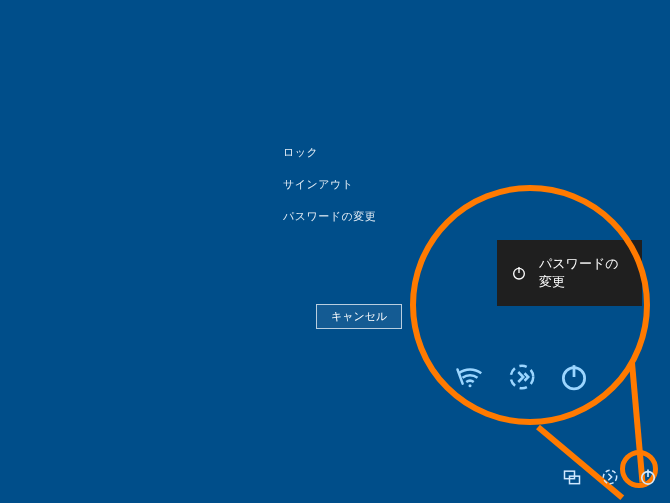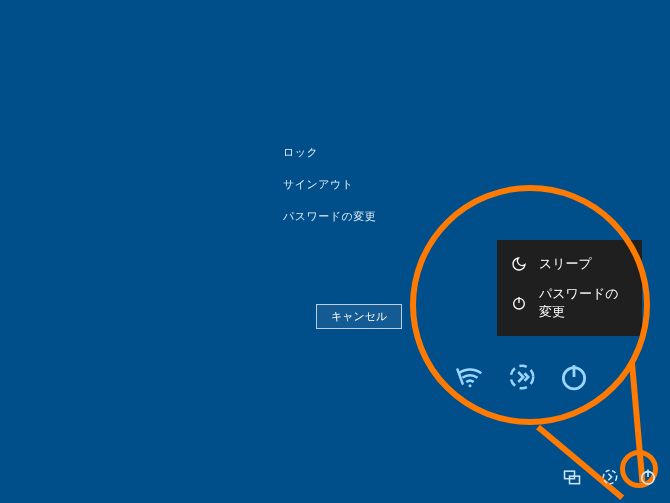--- a/index.html
+++ b/index.html
@@ -143,28 +143,20 @@
   <div class="item">サインアウト</div>
   <div class="item">パスワードの変更</div>
 </div>
 
 <button class="cancel-btn">キャンセル</button>
 
 <div class="power-menu">
   <div class="row">
     <span class="ico">
       <svg viewBox="0 0 24 24" width="16" height="16" fill="none" stroke="#fff" stroke-width="2">
-        <path d="M21 12.8A9 9 0 1 1 11.2 3a7 7 0 0 0 9.8 9.8z"></path>
-      </svg>
-    </span>
-    <span>スリープ</span>
-  </div>
-  <div class="row">
-    <span class="ico">
-      <svg viewBox="0 0 24 24" width="16" height="16" fill="none" stroke="#fff" stroke-width="2">
         <circle cx="12" cy="13" r="8"></circle>
         <line x1="12" y1="3" x2="12" y2="12"></line>
       </svg>
     </span>
     <span>パスワードの変更</span>
   </div>
 </div>
 
 <div class="mag-icons">
   <div class="bicon">

